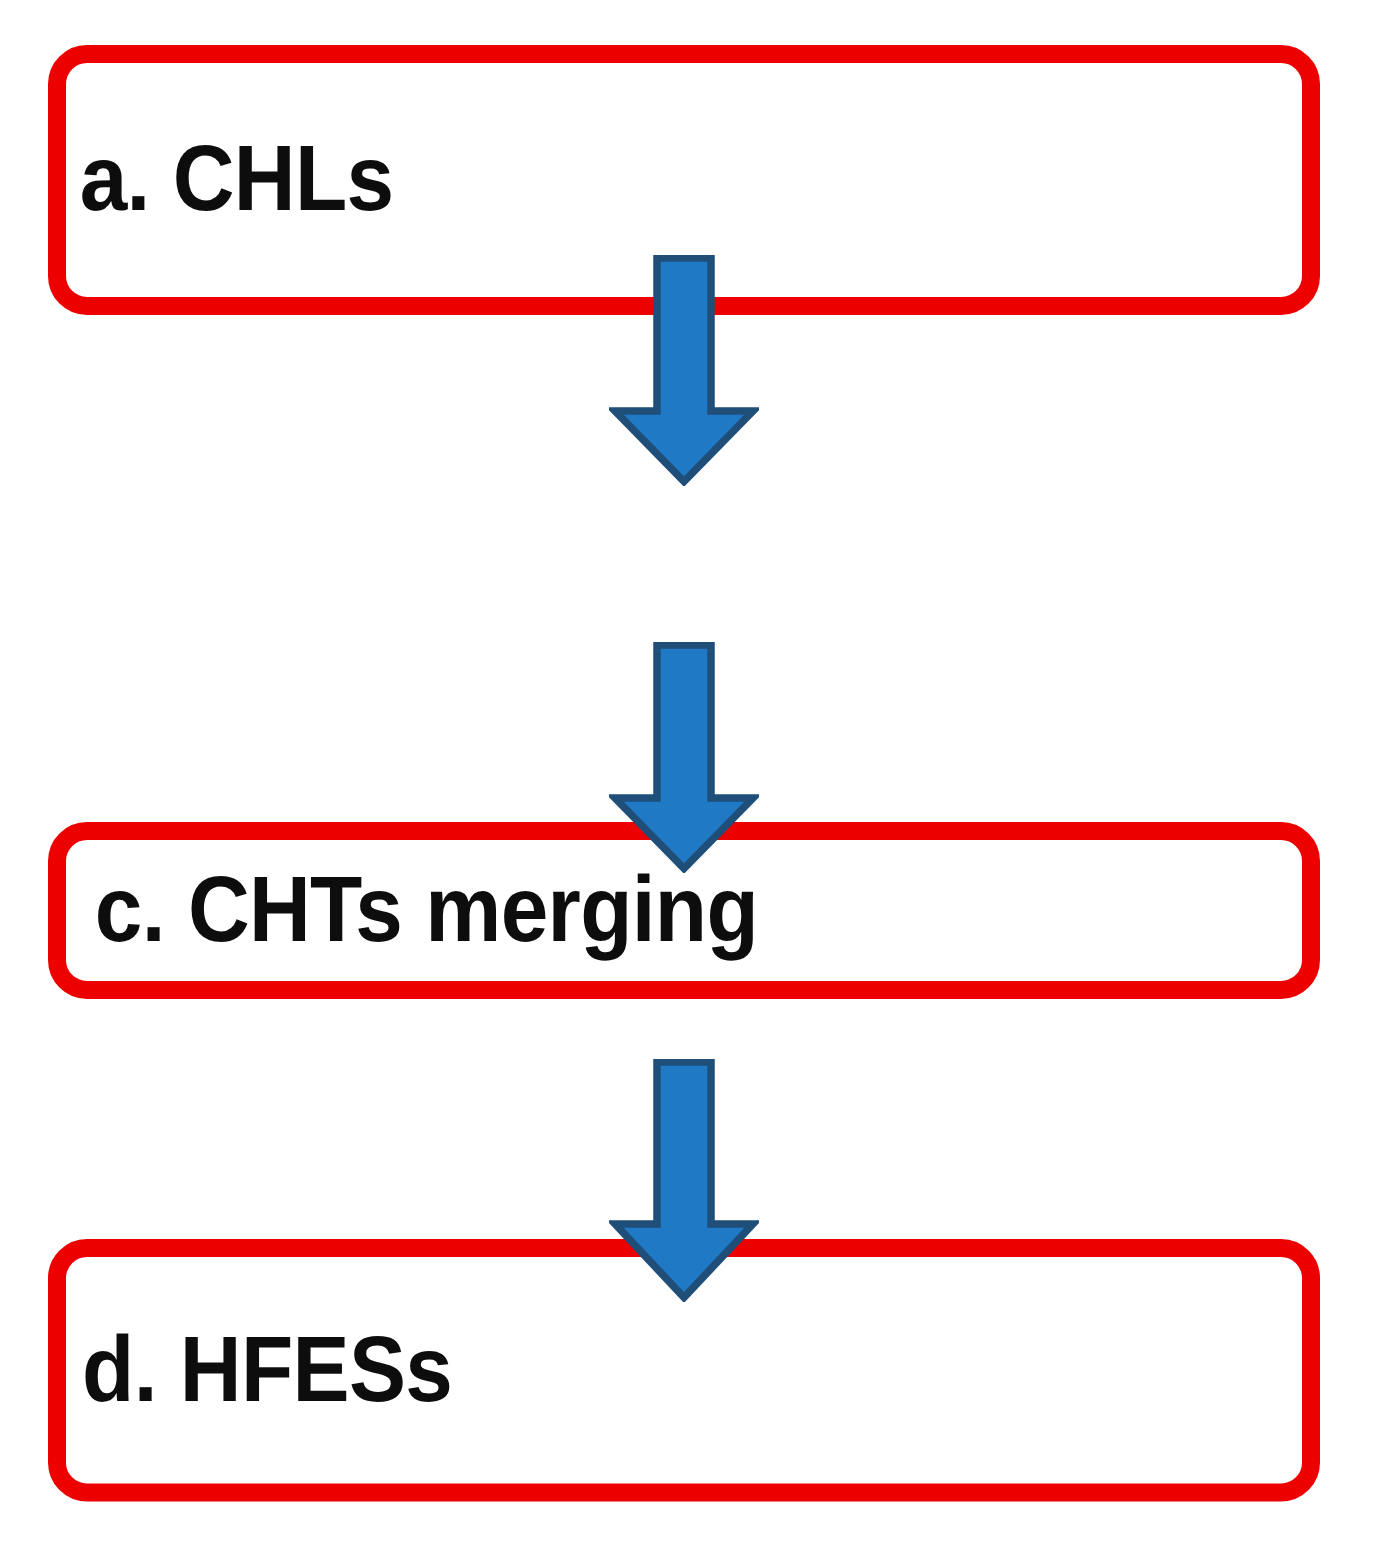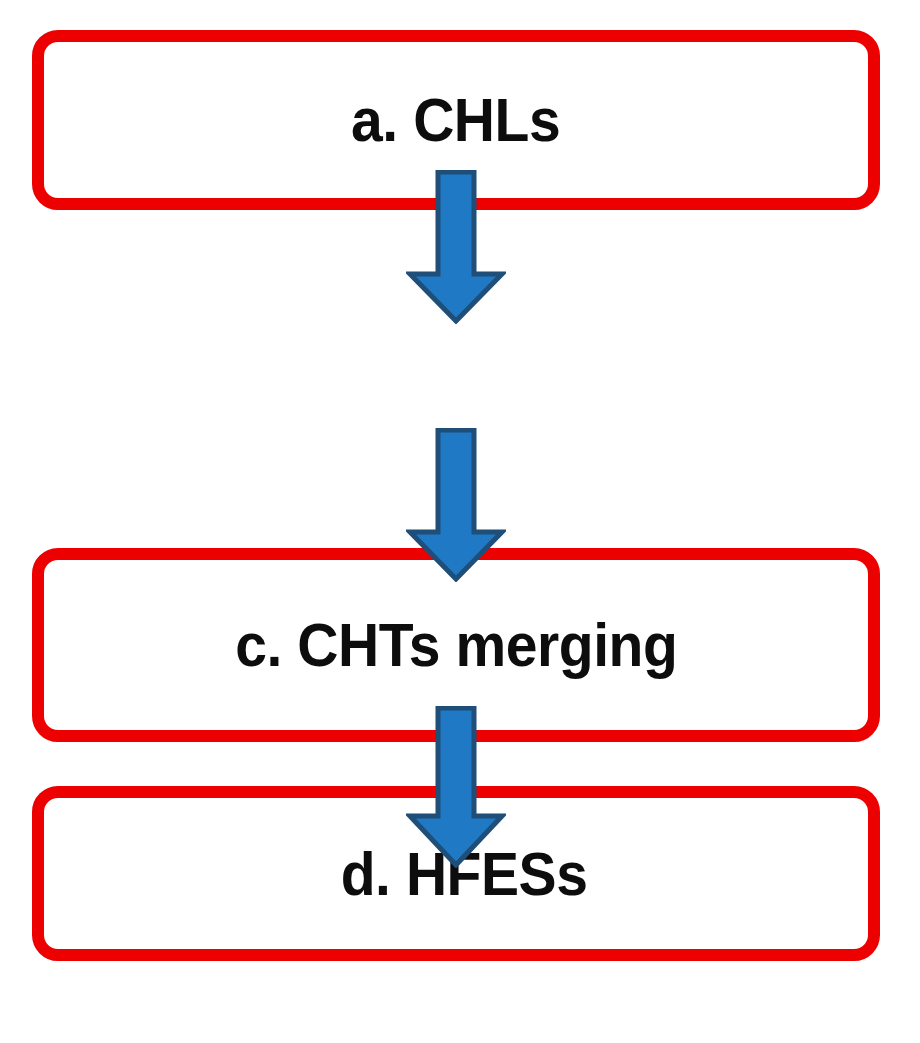--- a/index.html
+++ b/index.html
@@ -25,41 +25,40 @@
   .node {
     position: absolute;
     left: 32px;
     width: 848px;             
     box-sizing: border-box;
     border: 12px solid #ED0000;
     border-radius: 26px;
     background: #ffffff;
     display: flex;
     align-items: center;
-    justify-content: center;
     z-index: 1;
   }
 
   .node-label {
     font-size: 62px;
     font-weight: bold;
     color: #0d0d0d;
     line-height: 1;
     letter-spacing: -0.5px;
     text-align: center;
     white-space: nowrap;
     transform: scaleX(0.92);
     transform-origin: center;
   }
 
   
   #node-a { top: 30px;  height: 180px; }
   #node-b { top: 285px; height: 177px; }
-  #node-c { top: 548px; height: 194px; }
-  #node-d { top: 786px; height: 175px; padding-left: 17px; }
+  #node-c { top: 548px; height: 118px; }
+  #node-d { top: 826px; height: 175px; }
 
   
   #node-b .node-label { font-size: 64px; transform: scaleX(0.90); }
 
   
   .arrow {
     position: absolute;
     z-index: 3;
     overflow: visible;
   }

